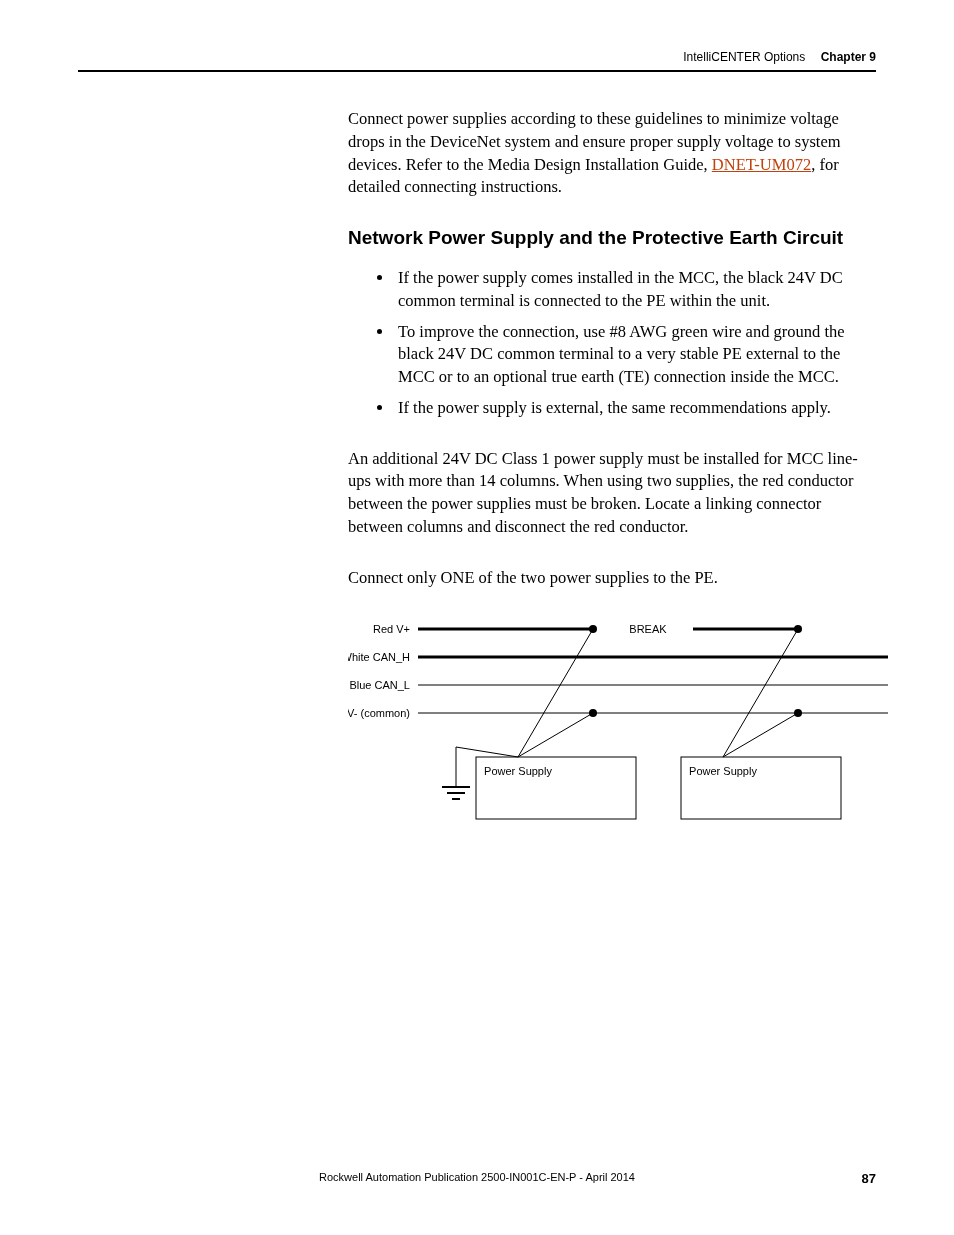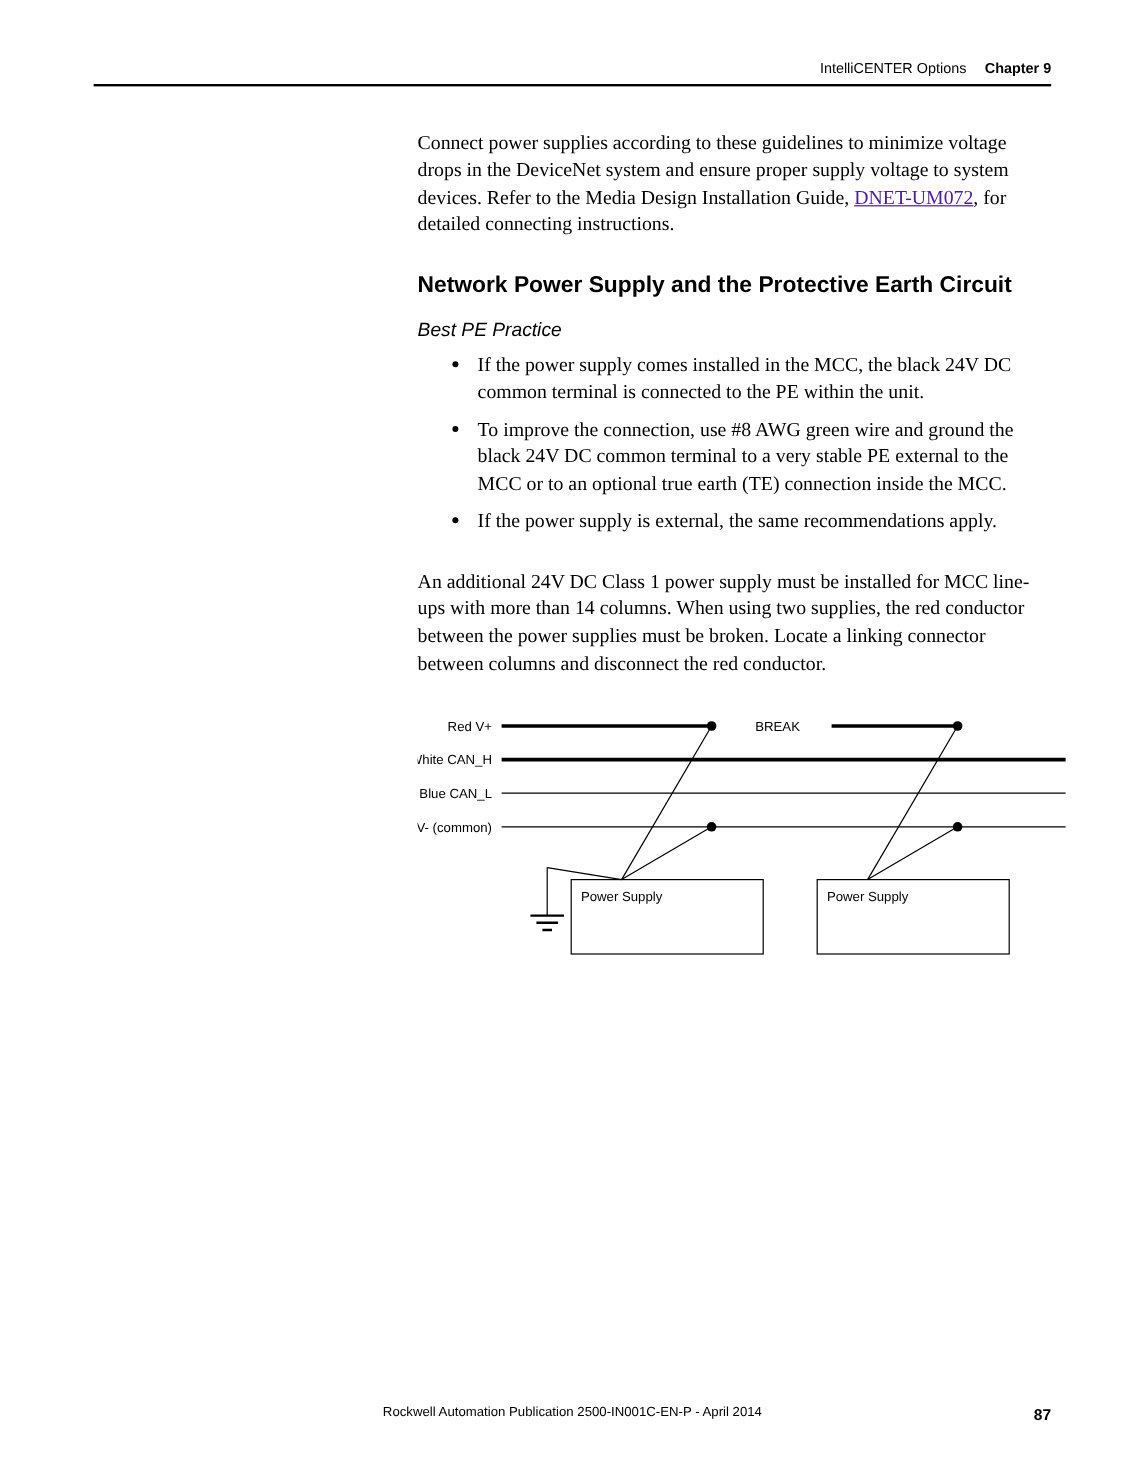--- a/index.html
+++ b/index.html
@@ -35,21 +35,21 @@
     font-family: Arial, Helvetica, sans-serif;
     font-weight: bold;
     font-size: 19px;
     margin: 0 0 18px 0;
   }
   p.body {
     font-size: 16.5px;
     line-height: 1.38;
     margin: 0 0 28px 0;
   }
-  a.link { color: #4c1d95; text-decoration: underline; }
+  a.link { color: #c2410c; text-decoration: underline; }
   h3.subheading {
     font-family: Arial, Helvetica, sans-serif;
     font-style: italic;
     font-weight: normal;
     font-size: 16px;
     margin: 0 0 8px 0;
   }
   ul.bullets {
     margin: 0 0 28px 0;
     padding-left: 46px;
@@ -94,28 +94,28 @@
   </div>
 
   <div class="content">
 
     <p class="body">
       <span>Connect power supplies according to these guidelines to minimize voltage drops in the DeviceNet system and ensure proper supply voltage to system devices. Refer to the Media Design Installation Guide, </span><a class="link">DNET-UM072</a><span>, for detailed connecting instructions.</span>
     </p>
 
     <h2 class="section-heading">Network Power Supply and the Protective Earth Circuit</h2>
 
-    <h3 class="subheading">Best PE Practice</h3>
     <ul class="bullets">
       <li>If the power supply comes installed in the MCC, the black 24V DC common terminal is connected to the PE within the unit.</li>
       <li>To improve the connection, use #8 AWG green wire and ground the black 24V DC common terminal to a very stable PE external to the MCC or to an optional true earth (TE) connection inside the MCC.</li>
       <li>If the power supply is external, the same recommendations apply.</li>
     </ul>
 
     <p class="body">An additional 24V DC Class 1 power supply must be installed for MCC line-ups with more than 14 columns. When using two supplies, the red conductor between the power supplies must be broken. Locate a linking connector between columns and disconnect the red conductor.</p>
+    <p class="body">Connect only ONE of the two power supplies to the PE.</p>
 
   </div>
 
   <div class="diagram-wrap">
     <svg width="560" height="230" viewBox="0 0 560 230">
 
       <text x="62" y="16" text-anchor="end" font-size="11">Red V+</text>
       <text x="62" y="44" text-anchor="end" font-size="11">White CAN_H</text>
       <text x="62" y="72" text-anchor="end" font-size="11">Blue CAN_L</text>
       <text x="62" y="100" text-anchor="end" font-size="11">Black V- (common)</text>

